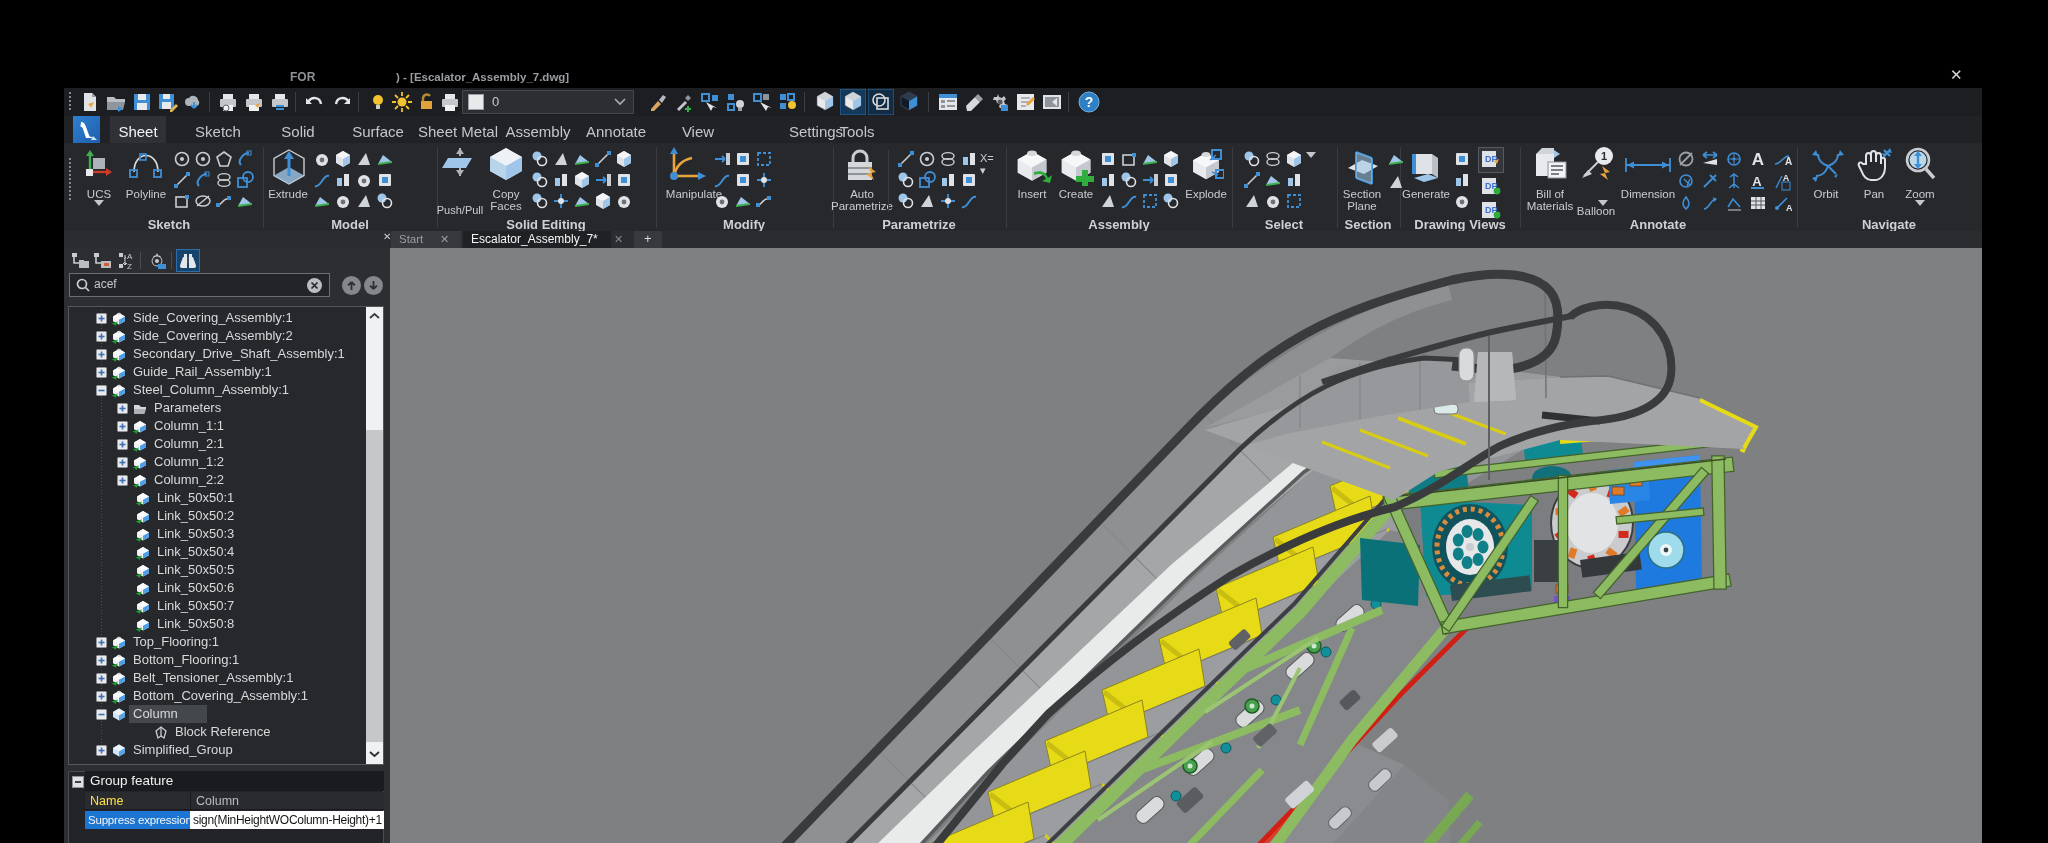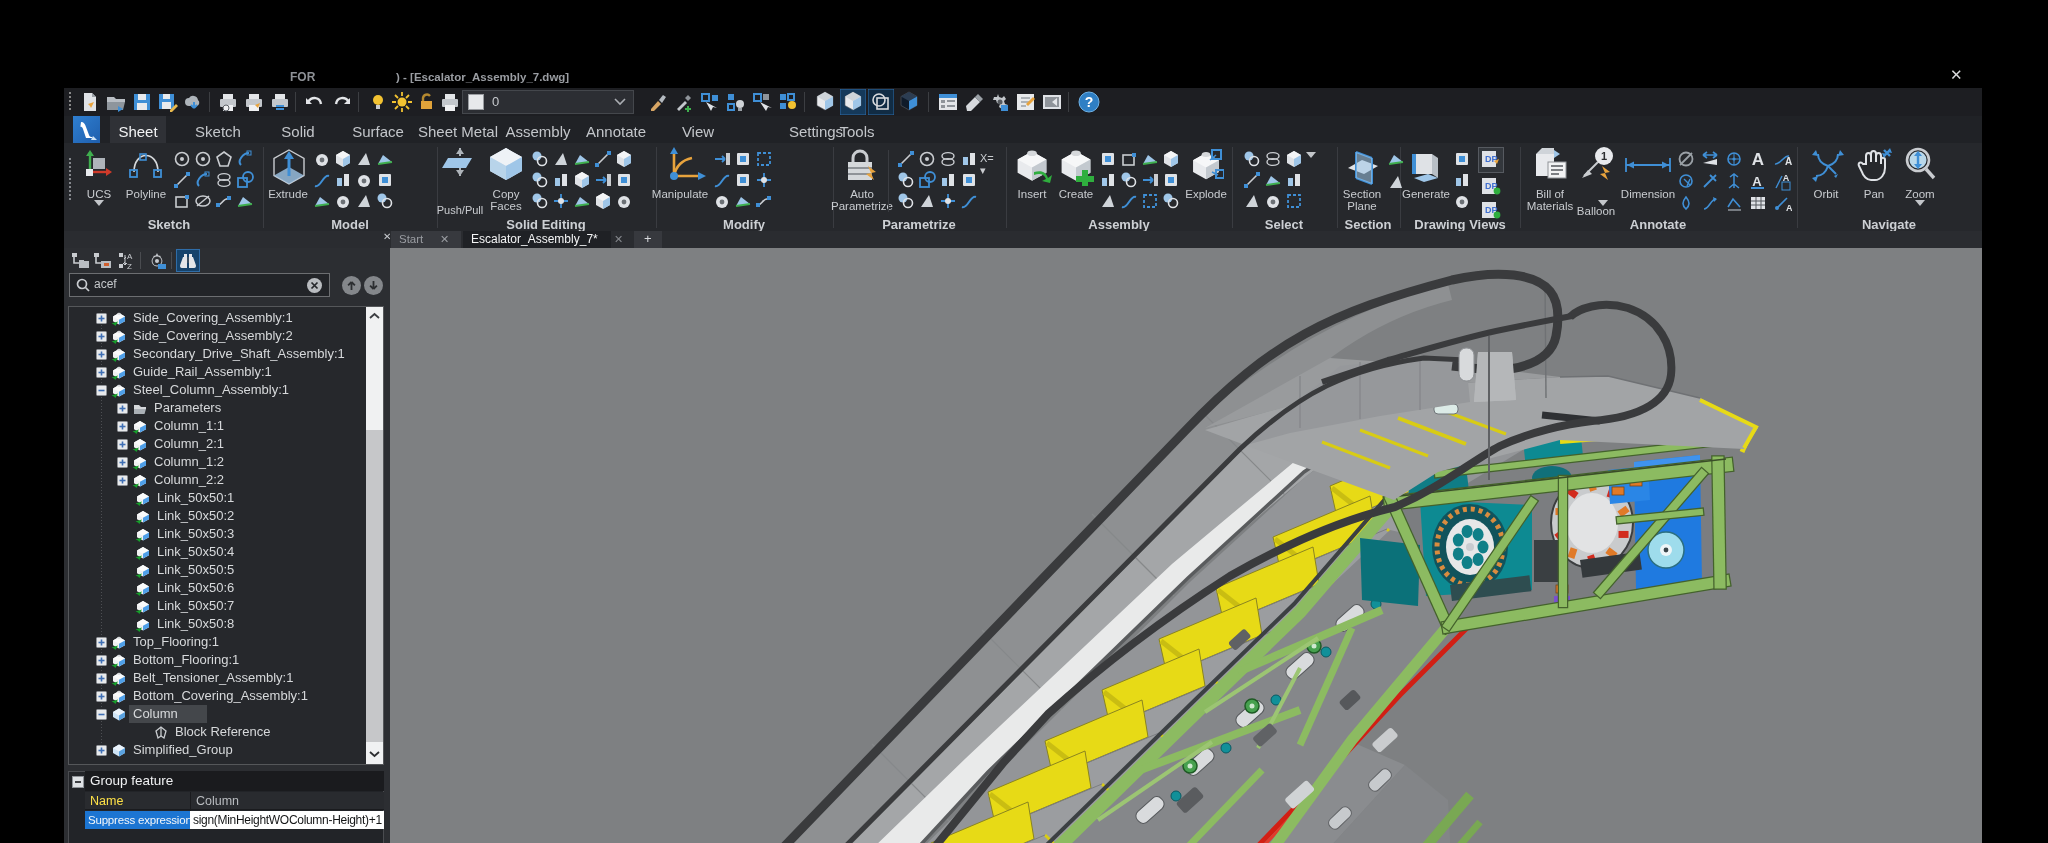--- a/index.html
+++ b/index.html
@@ -413,21 +413,21 @@
       <circle cx="10" cy="11" r="6" fill="#dfe2e6"></circle>
       <circle cx="10" cy="11" r="2.4" fill="#6b7075"></circle>
     </svg>
 <svg style="position:absolute;left:662px;top:146px" width="46" height="42" viewBox="0 0 46 42">
       <path d="M12 6v24h26" stroke="#e8a33d" stroke-width="2.6" fill="none"></path>
       <path d="M12 30c2-10 8-16 18-18" stroke="#e8a33d" stroke-width="2.6" fill="none"></path>
       <path d="M8 8l4-7 4 7z" fill="#3f8fd6"></path>
       <path d="M36 26l8 4-8 4z" fill="#3f8fd6"></path>
       <circle cx="12" cy="30" r="4" fill="#3f8fd6"></circle>
     </svg>
-<div style="position:absolute;left:680px;top:188px;transform:translateX(-50%);color:#c9ccd0;font-size:11.5px;white-space:nowrap">Manipulate</div>
+<div style="position:absolute;left:694px;top:188px;transform:translateX(-50%);color:#c9ccd0;font-size:11.5px;white-space:nowrap">Manipulate</div>
 <svg style="position:absolute;left:712px;top:149px" width="20" height="20" viewBox="0 0 20 20">
       <path d="M3 10h10m0 0l-3-3m3 3l-3 3" stroke="#3f8fd6" stroke-width="1.8" fill="none"></path>
       <rect x="14" y="4" width="4" height="12" fill="#c9ccd0"></rect>
     </svg>
 <svg style="position:absolute;left:733px;top:149px" width="20" height="20" viewBox="0 0 20 20">
       <rect x="4" y="4" width="12" height="12" rx="1" fill="#dfe2e6"></rect>
       <rect x="7" y="7" width="6" height="6" fill="#3f8fd6"></rect>
     </svg>
 <svg style="position:absolute;left:754px;top:149px" width="20" height="20" viewBox="0 0 20 20">
       <path d="M4 4h12v12H4z" fill="none" stroke="#3f8fd6" stroke-width="1.8" stroke-dasharray="3 2"></path>

